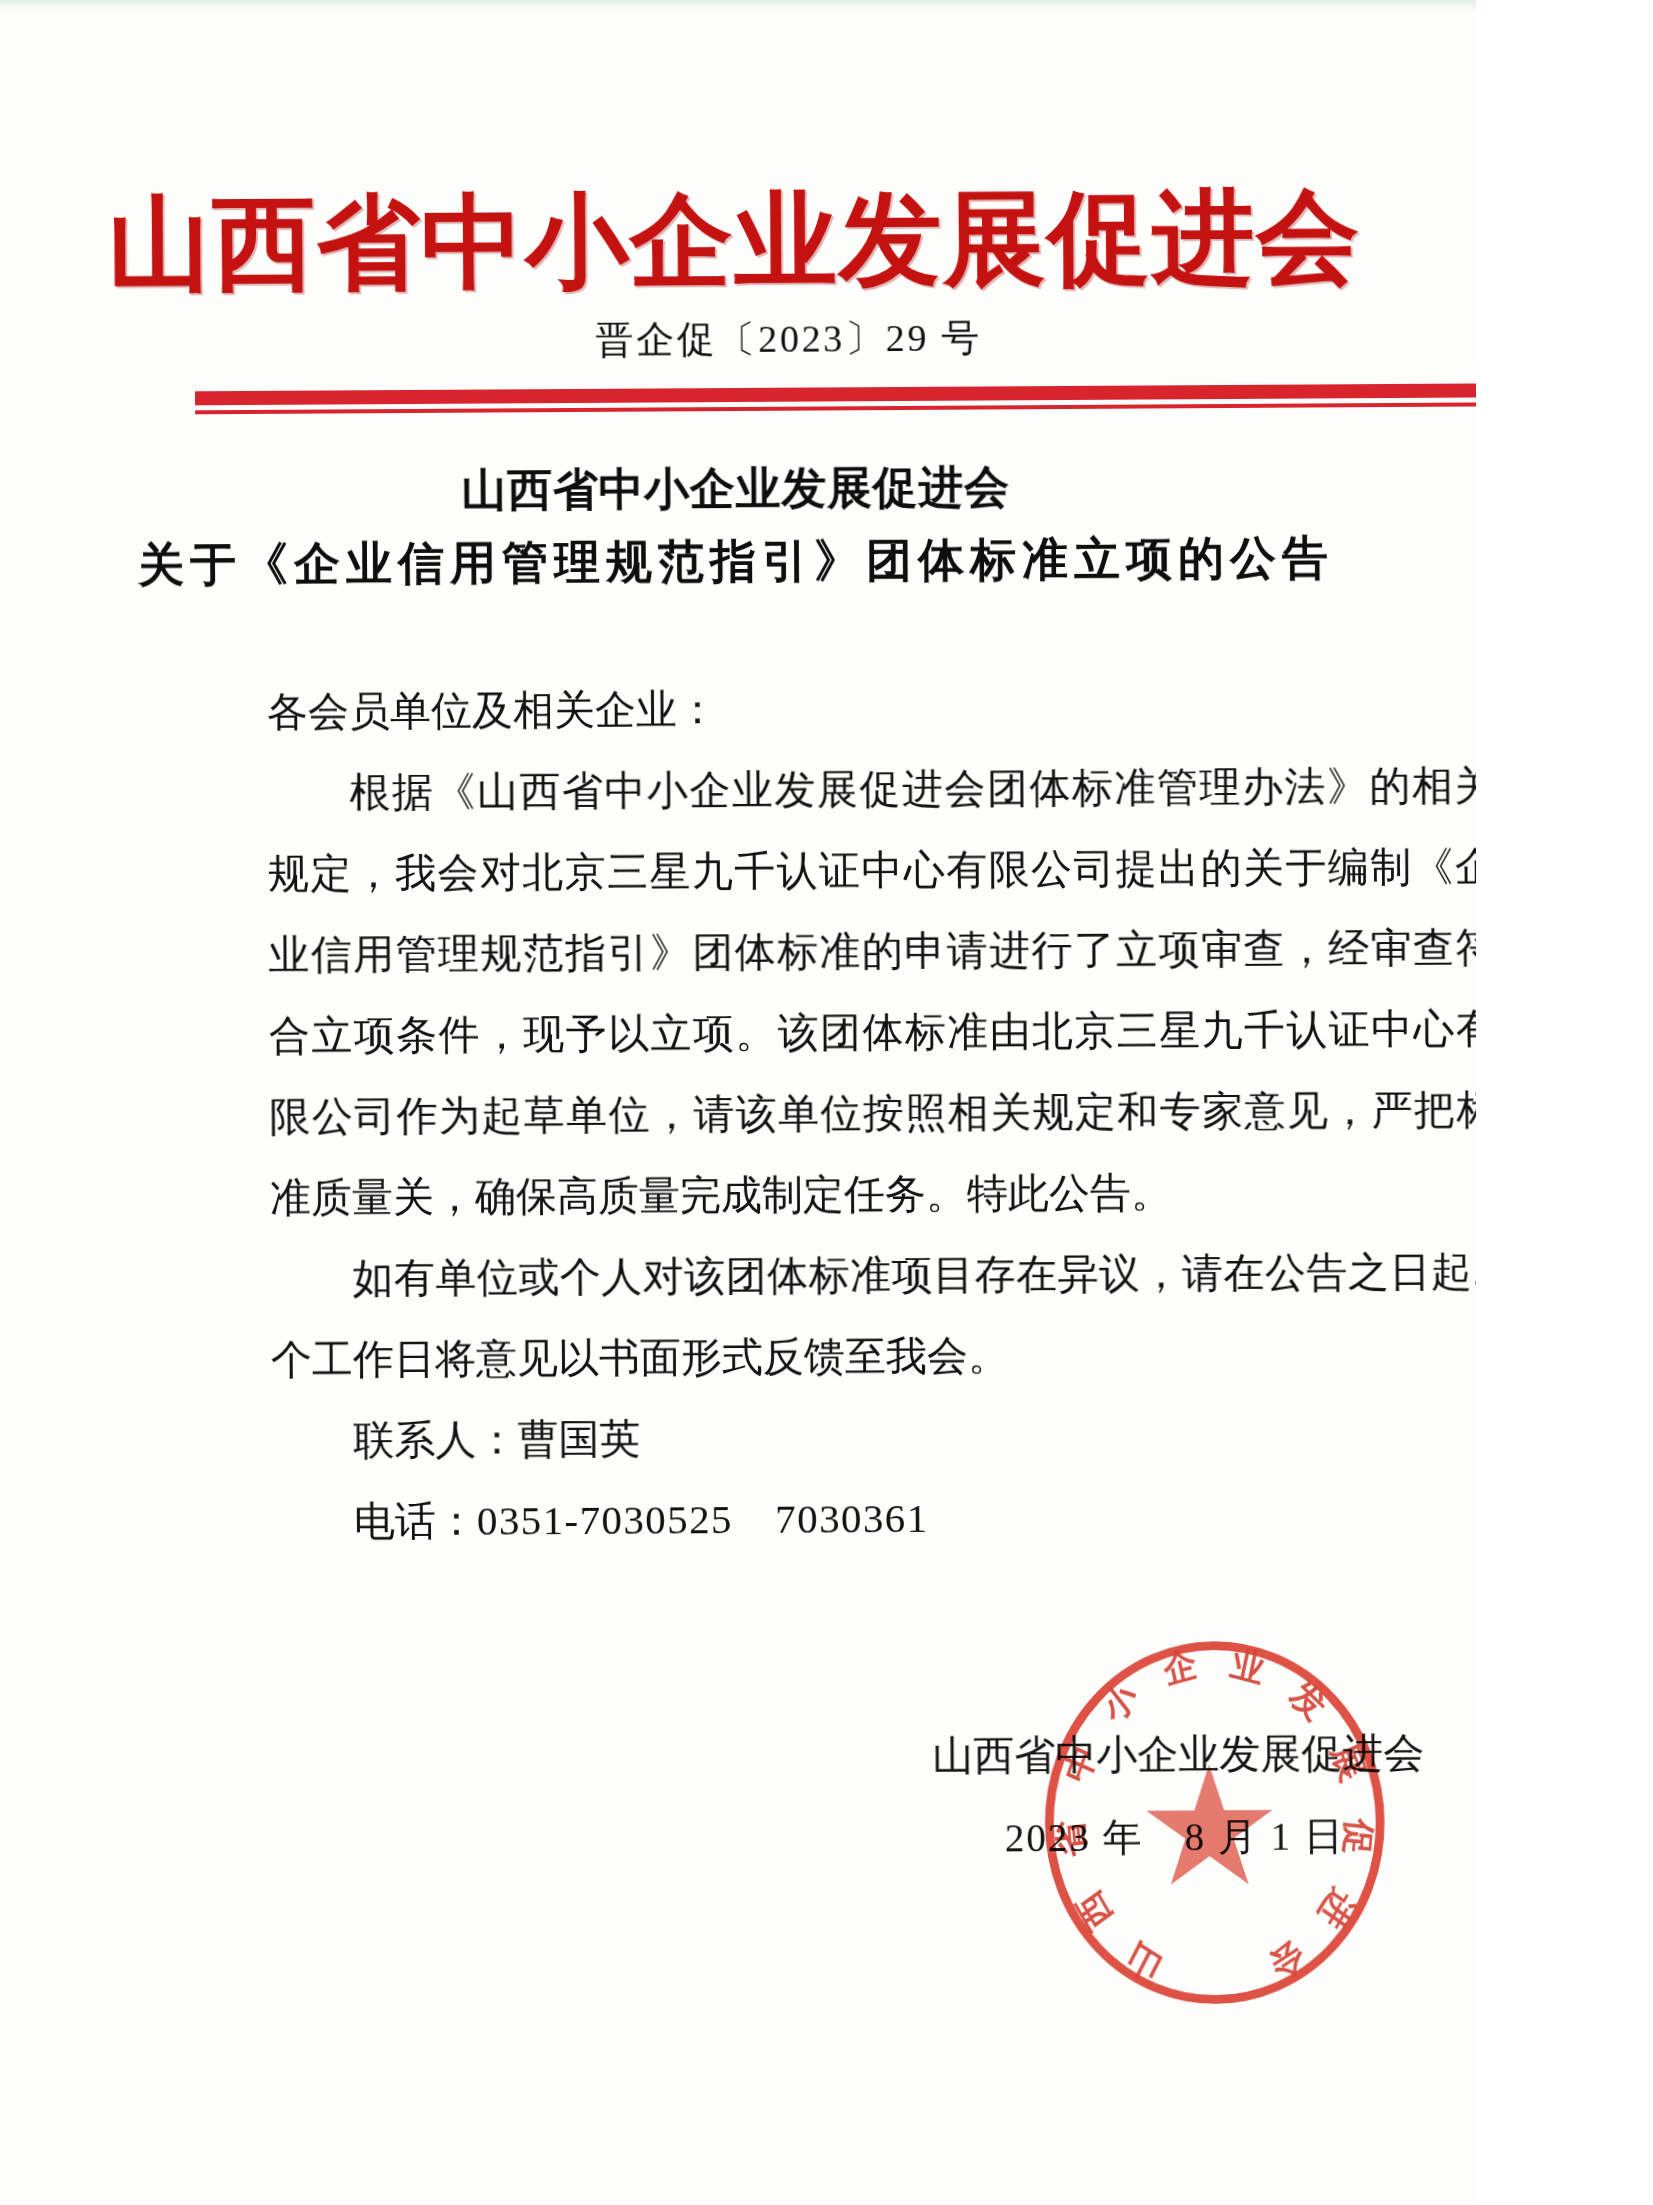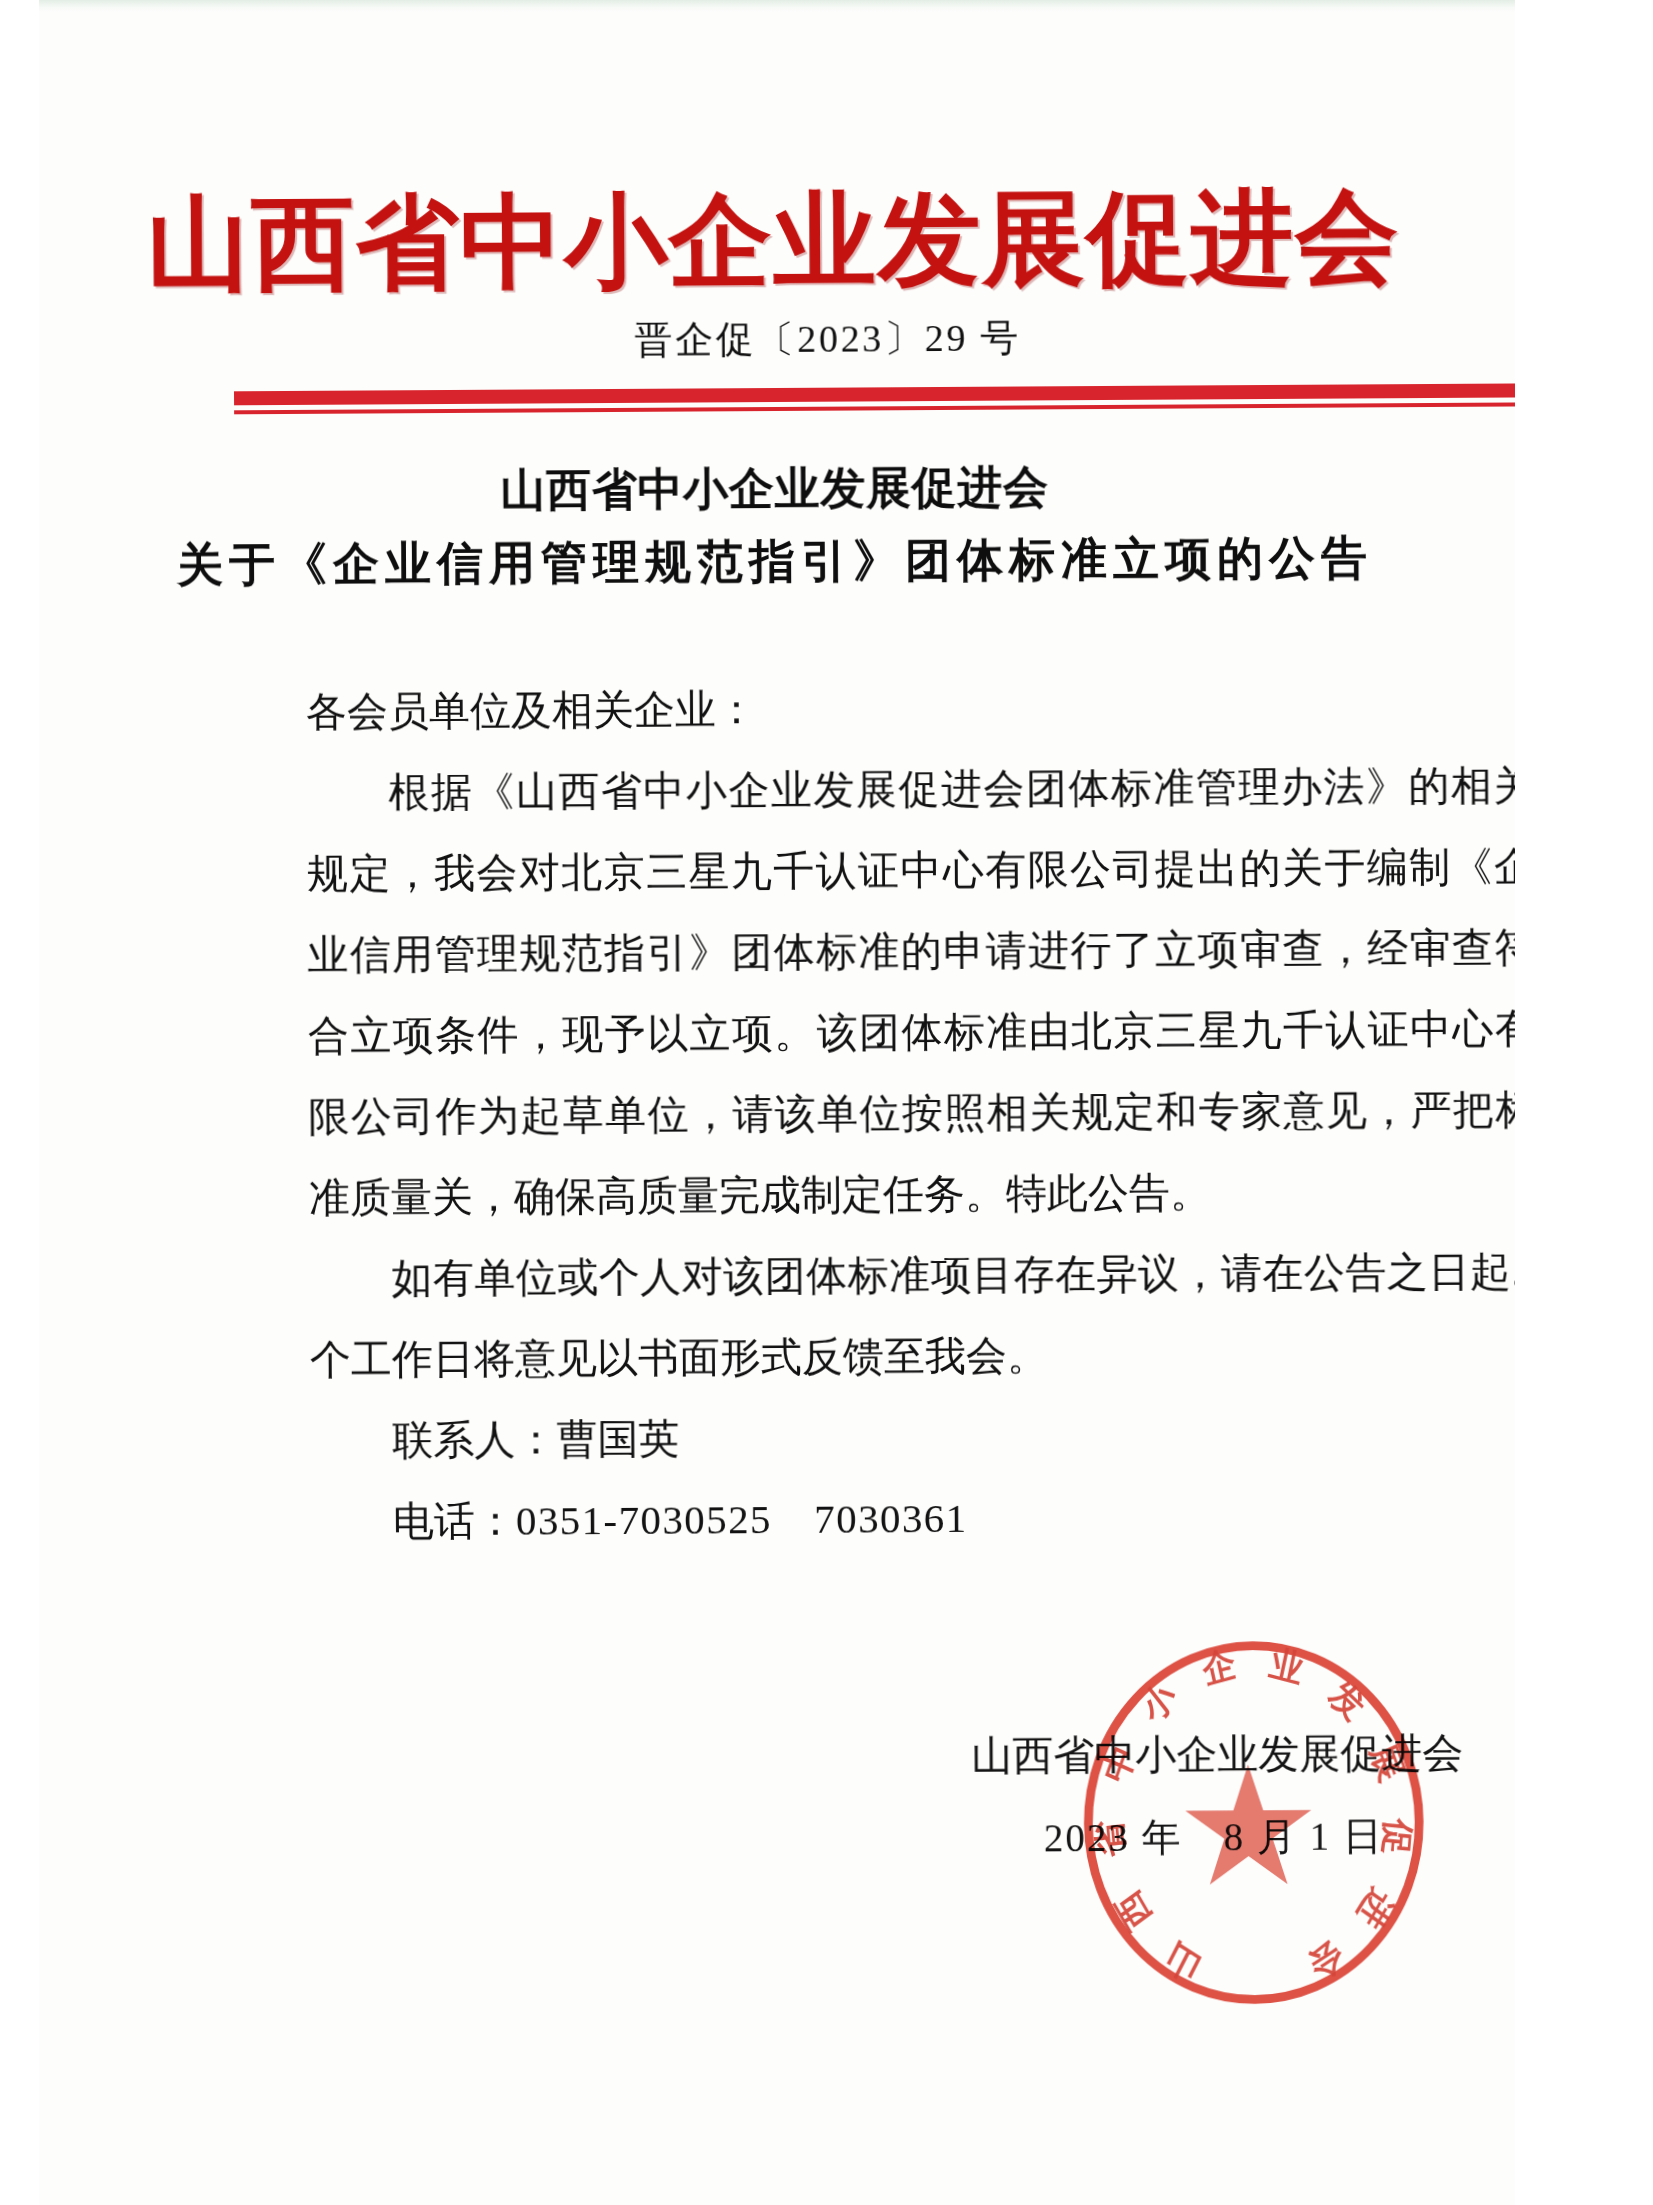--- a/index.html
+++ b/index.html
@@ -3,21 +3,20 @@
 <meta charset="utf-8">
 <style>
   html,body{margin:0;padding:0;background:#ffffff;}
   .page{
     position:relative;
     width:1476px;height:2205px;
     background:#fdfdfc;
     overflow:hidden;
     font-family:"DejaVu Sans",sans-serif;
     color:#151515;
-    margin-left:39px;
   }
   .scan-edge{
     position:absolute;top:0;left:0;right:0;height:12px;
     background:linear-gradient(to bottom, rgba(205,224,210,.55), rgba(228,240,230,.25) 60%, rgba(255,255,255,0));
   }
   .content{
     position:absolute;inset:0;
     transform:rotate(-0.35deg);
     transform-origin:50% 40%;
   }

